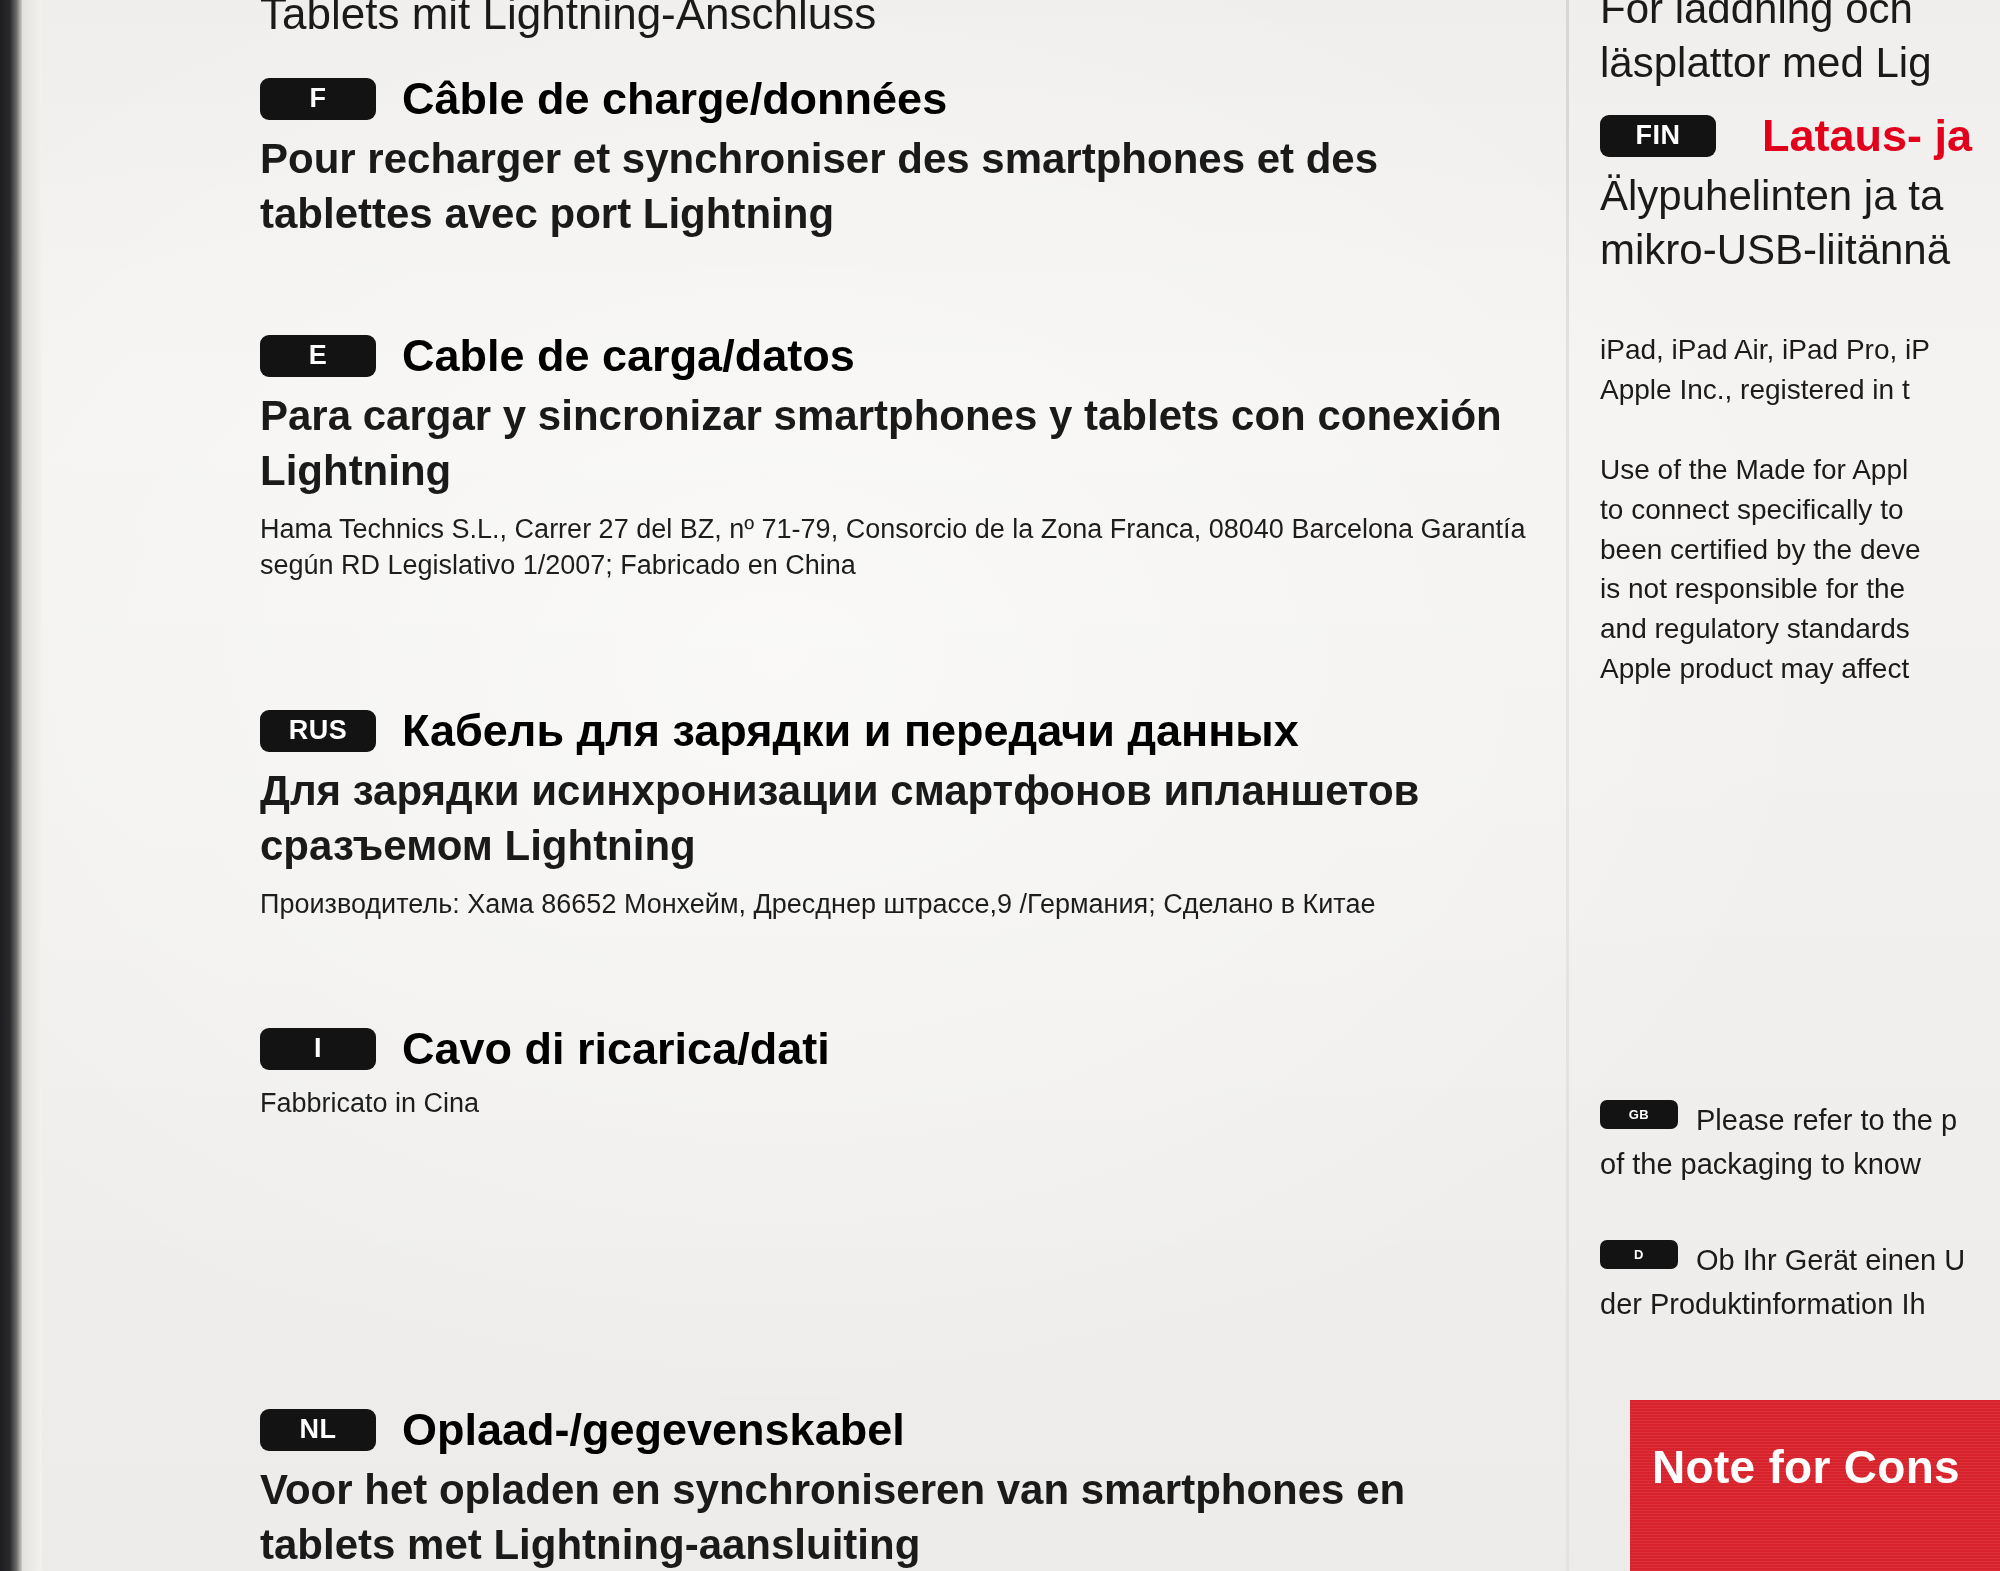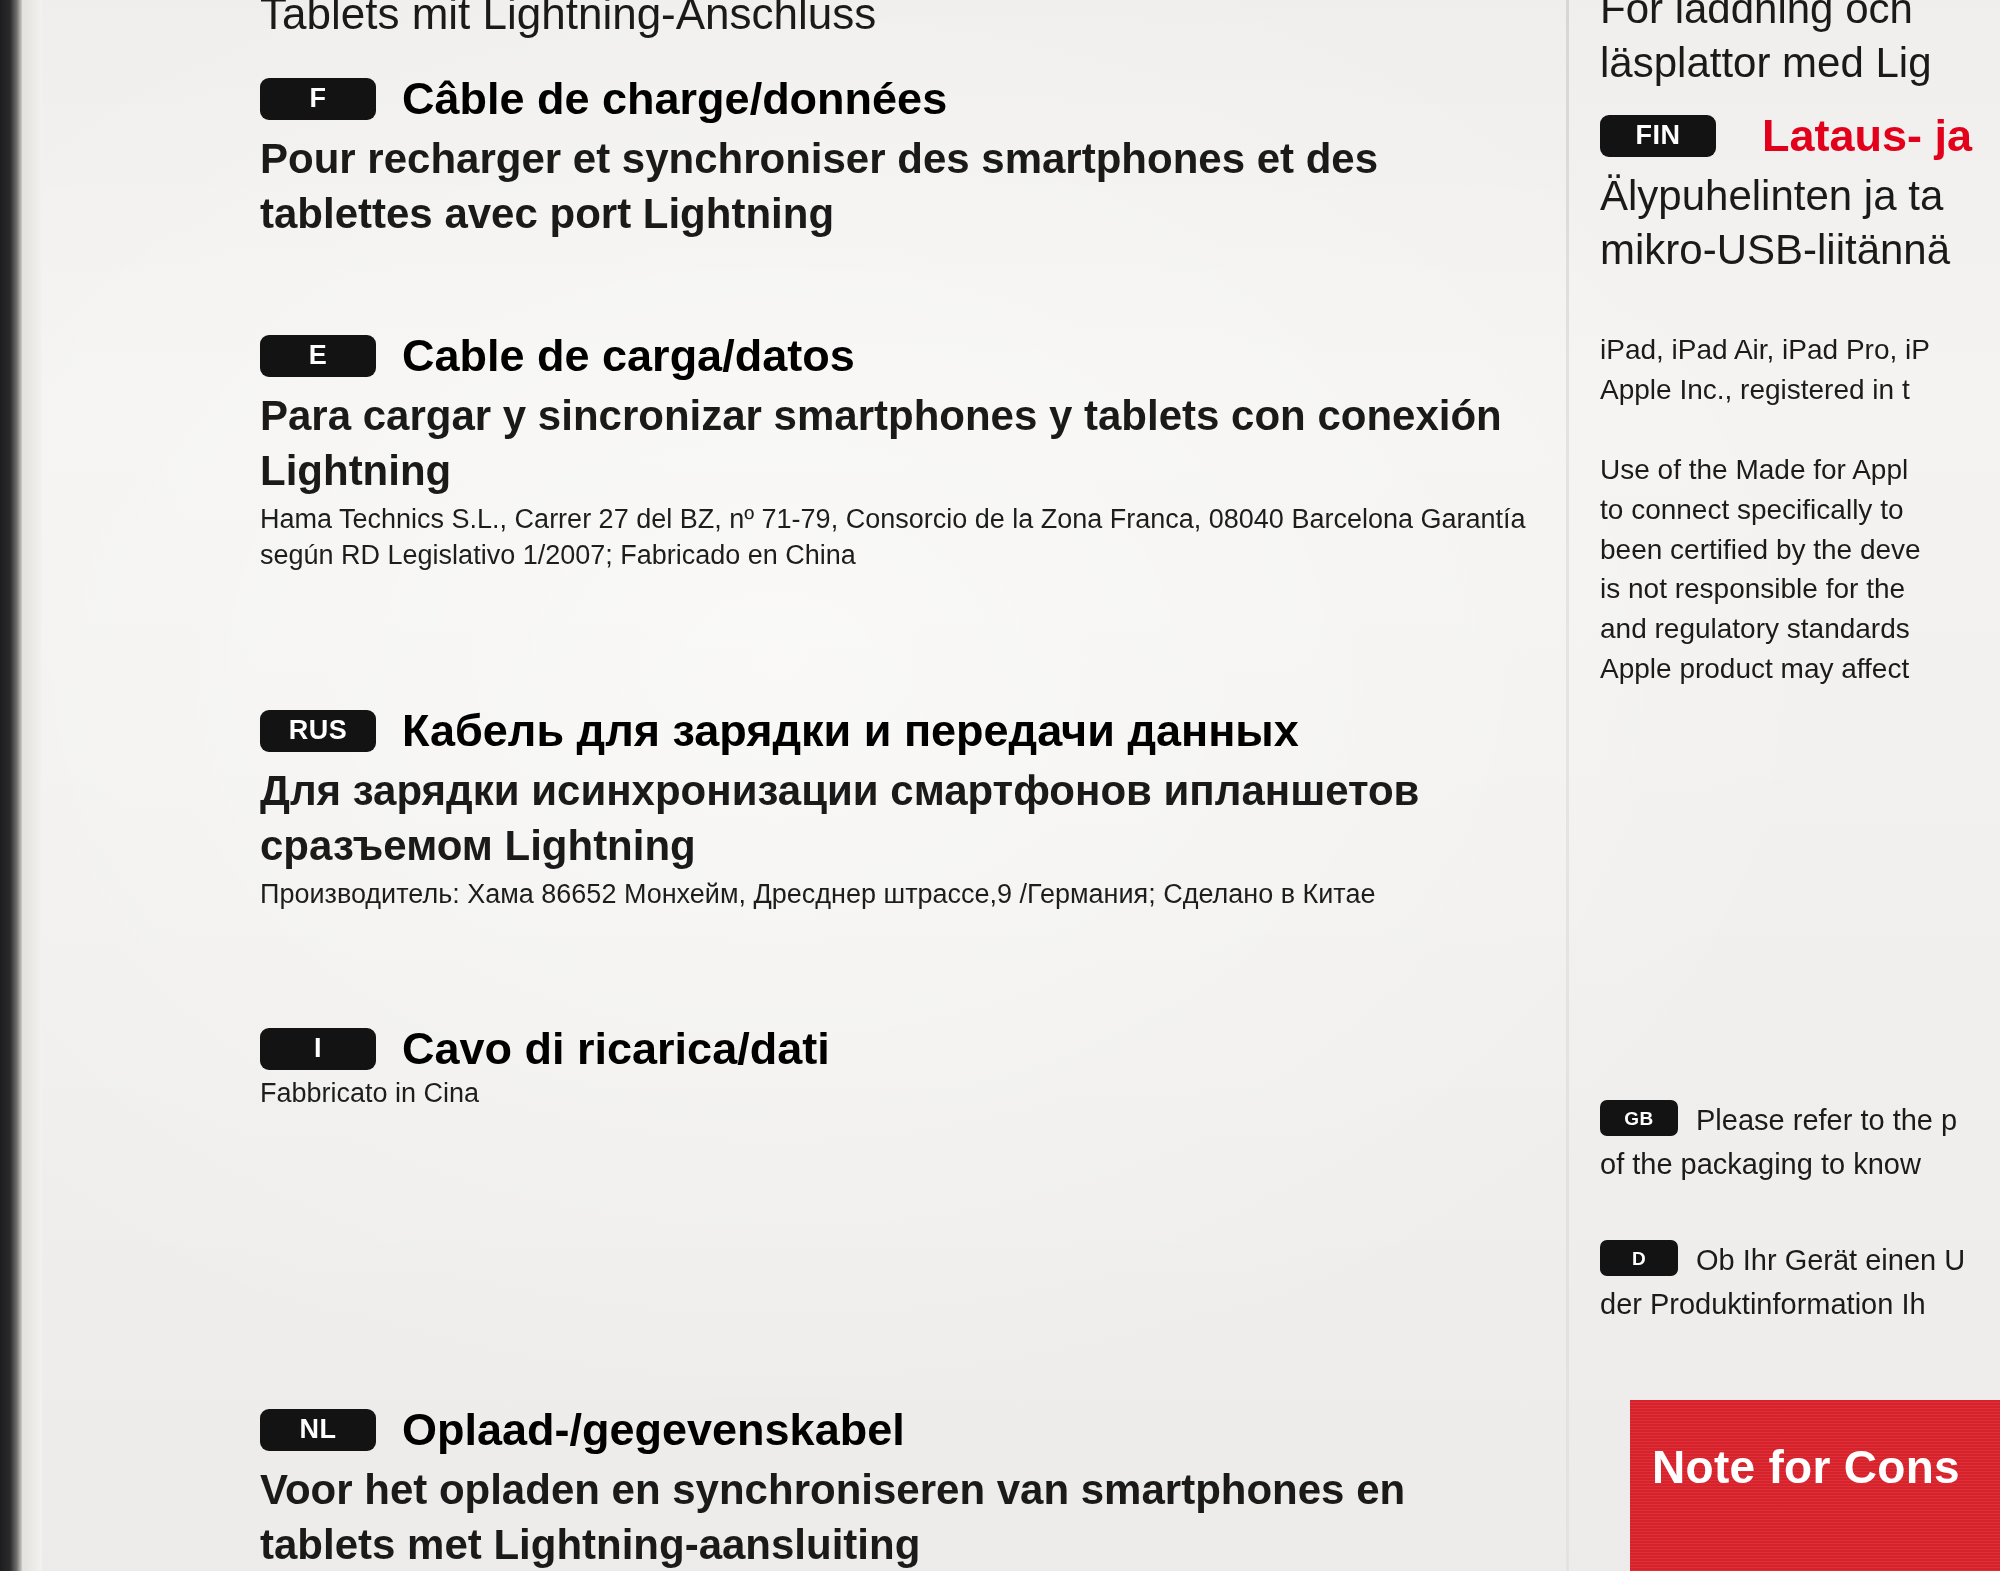--- a/index.html
+++ b/index.html
@@ -102,22 +102,22 @@
     line-height: 1;
   }
   .tag-lg {
     min-width: 92px;
     height: 42px;
     font-size: 27px;
     padding: 0 12px;
   }
   .tag-sm {
     min-width: 60px;
-    height: 36px;
-    font-size: 19px;
+    height: 29px;
+    font-size: 13px;
     padding: 0 9px;
     border-radius: 7px;
   }
 
   .head-title {
     color: #000000;
     font-weight: 700;
     font-size: 45px;
     line-height: 1.05;
     white-space: nowrap;
@@ -128,21 +128,21 @@
     line-height: 1.30;
     color: #1a1a1a;
     margin-top: 10px;
     font-weight: 700;
   }
 
   .fine-text {
     font-size: 27px;
     line-height: 1.33;
     color: #1d1d1d;
-    margin-top: 4px;
+    margin-top: 14px;
   }
 
   .partial-top {
     font-size: 44px;
     line-height: 1.2;
     color: #1a1a1a;
     white-space: nowrap;
   }
 
   

